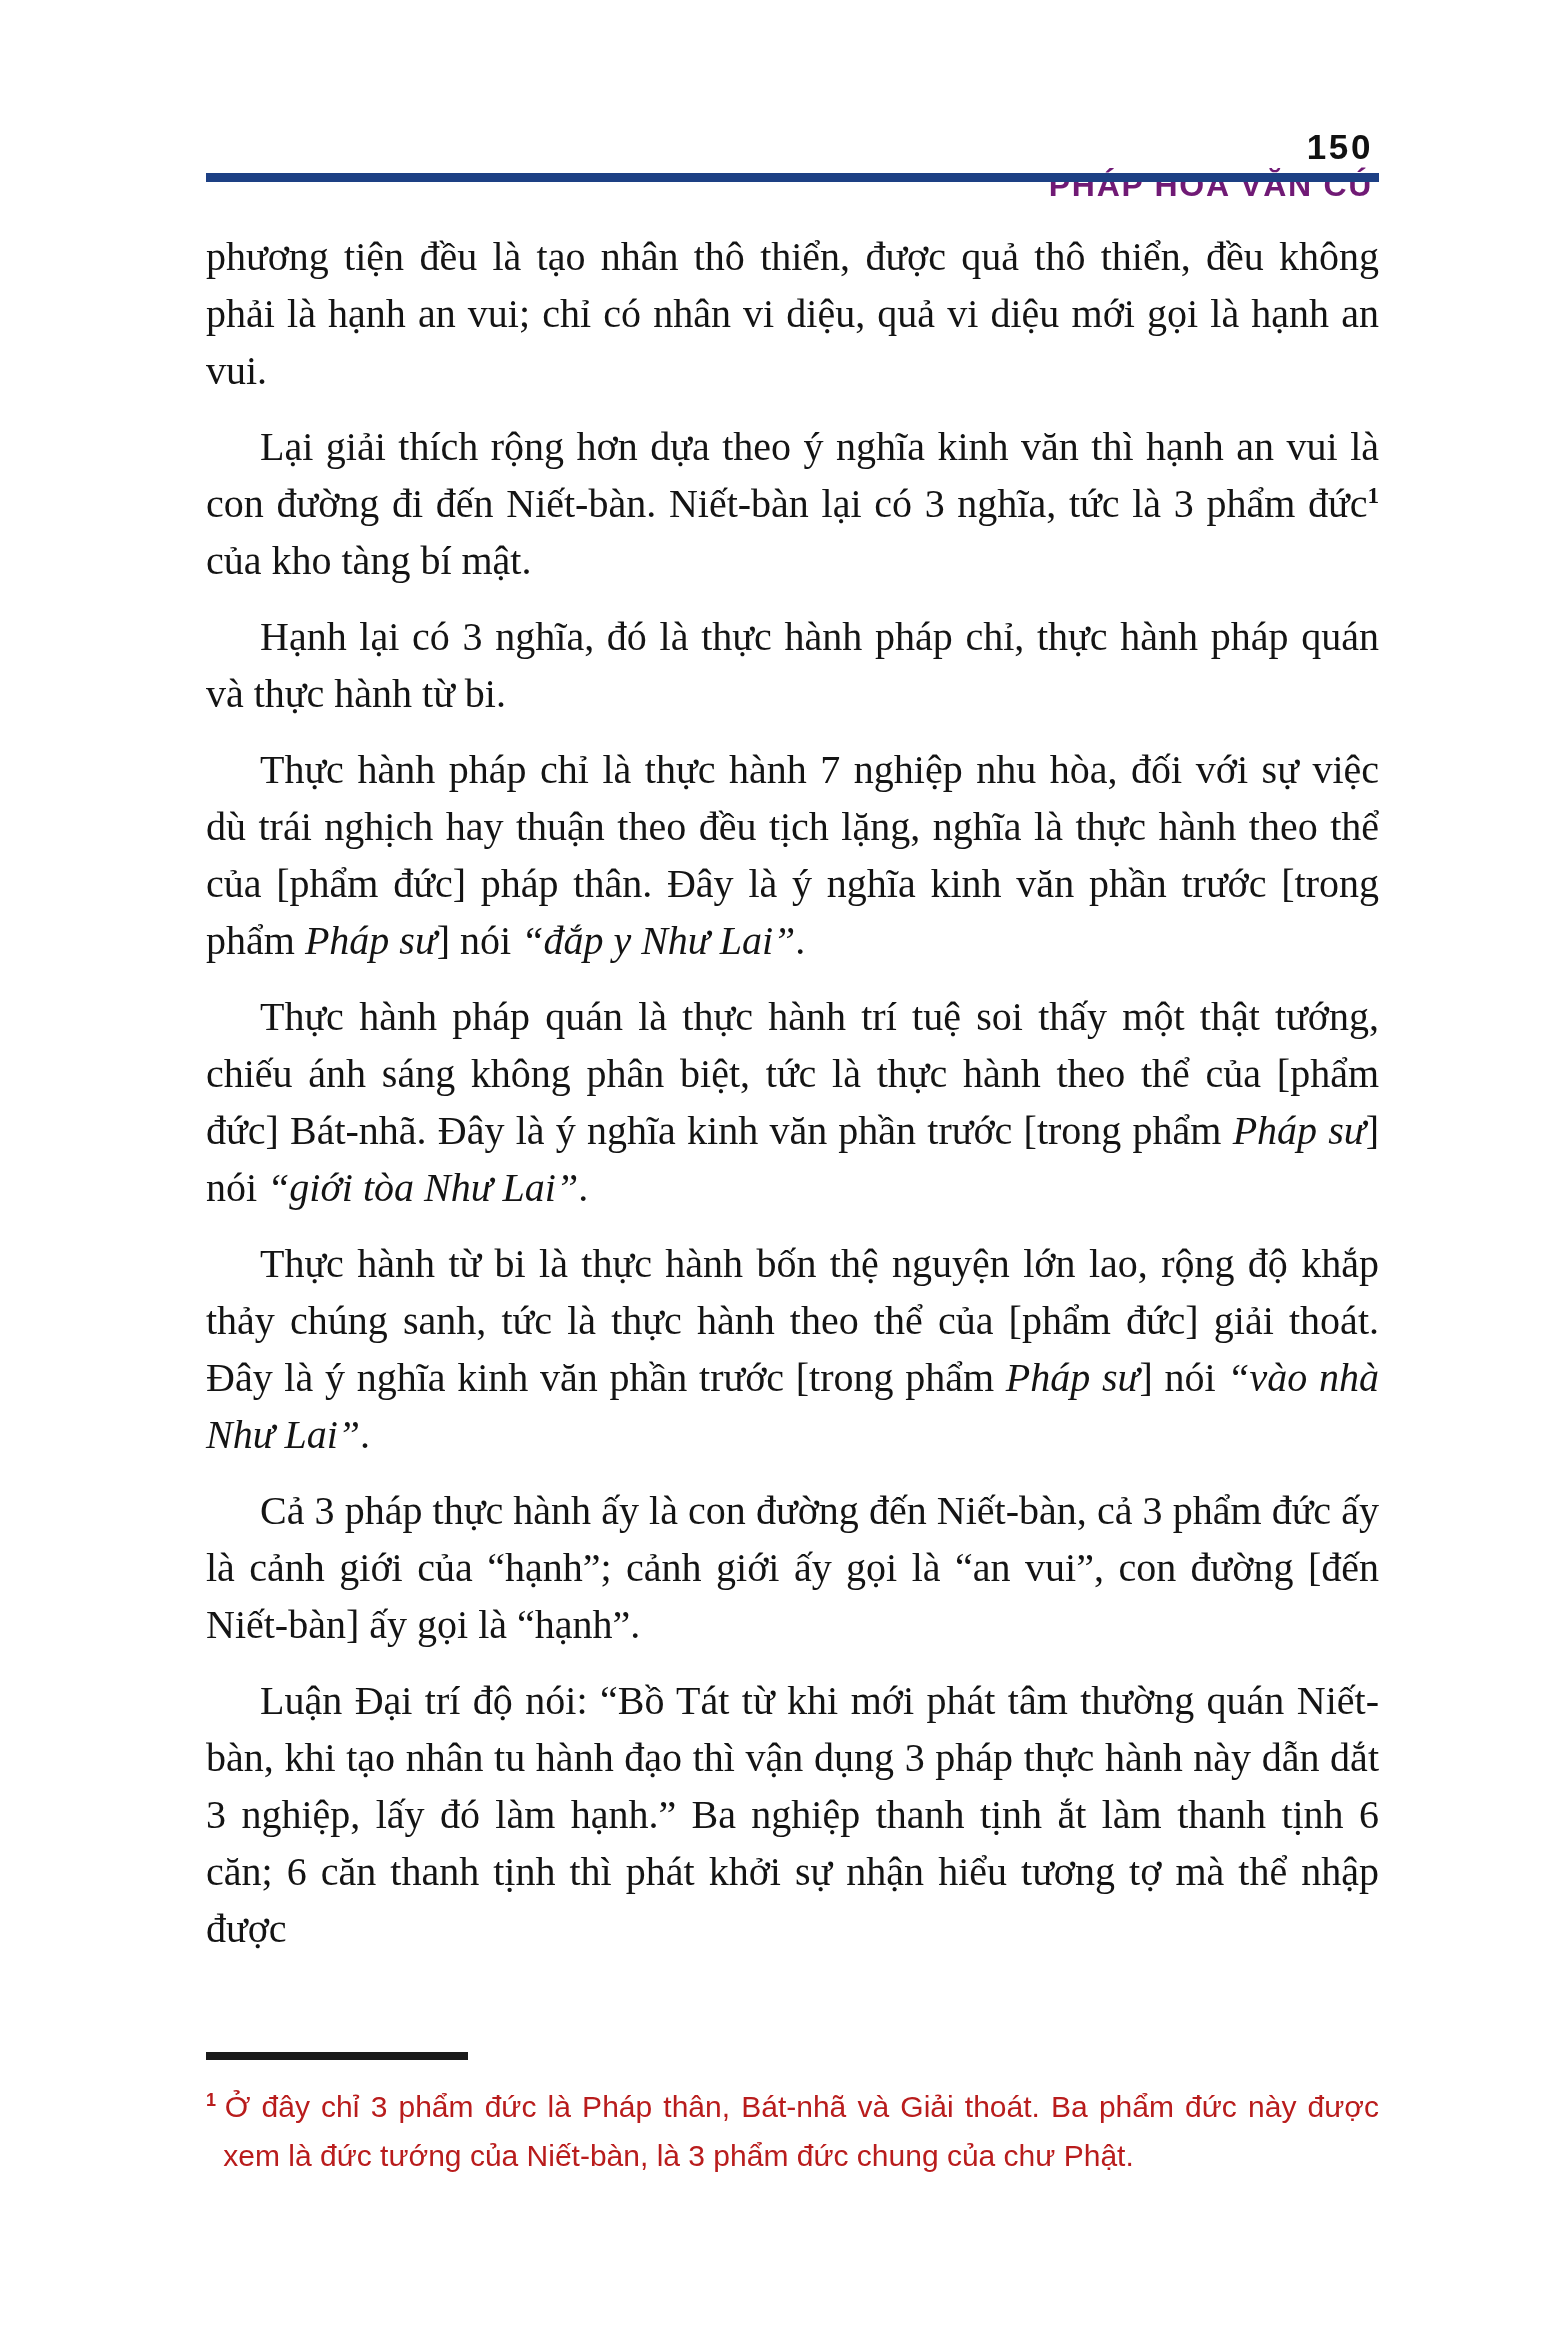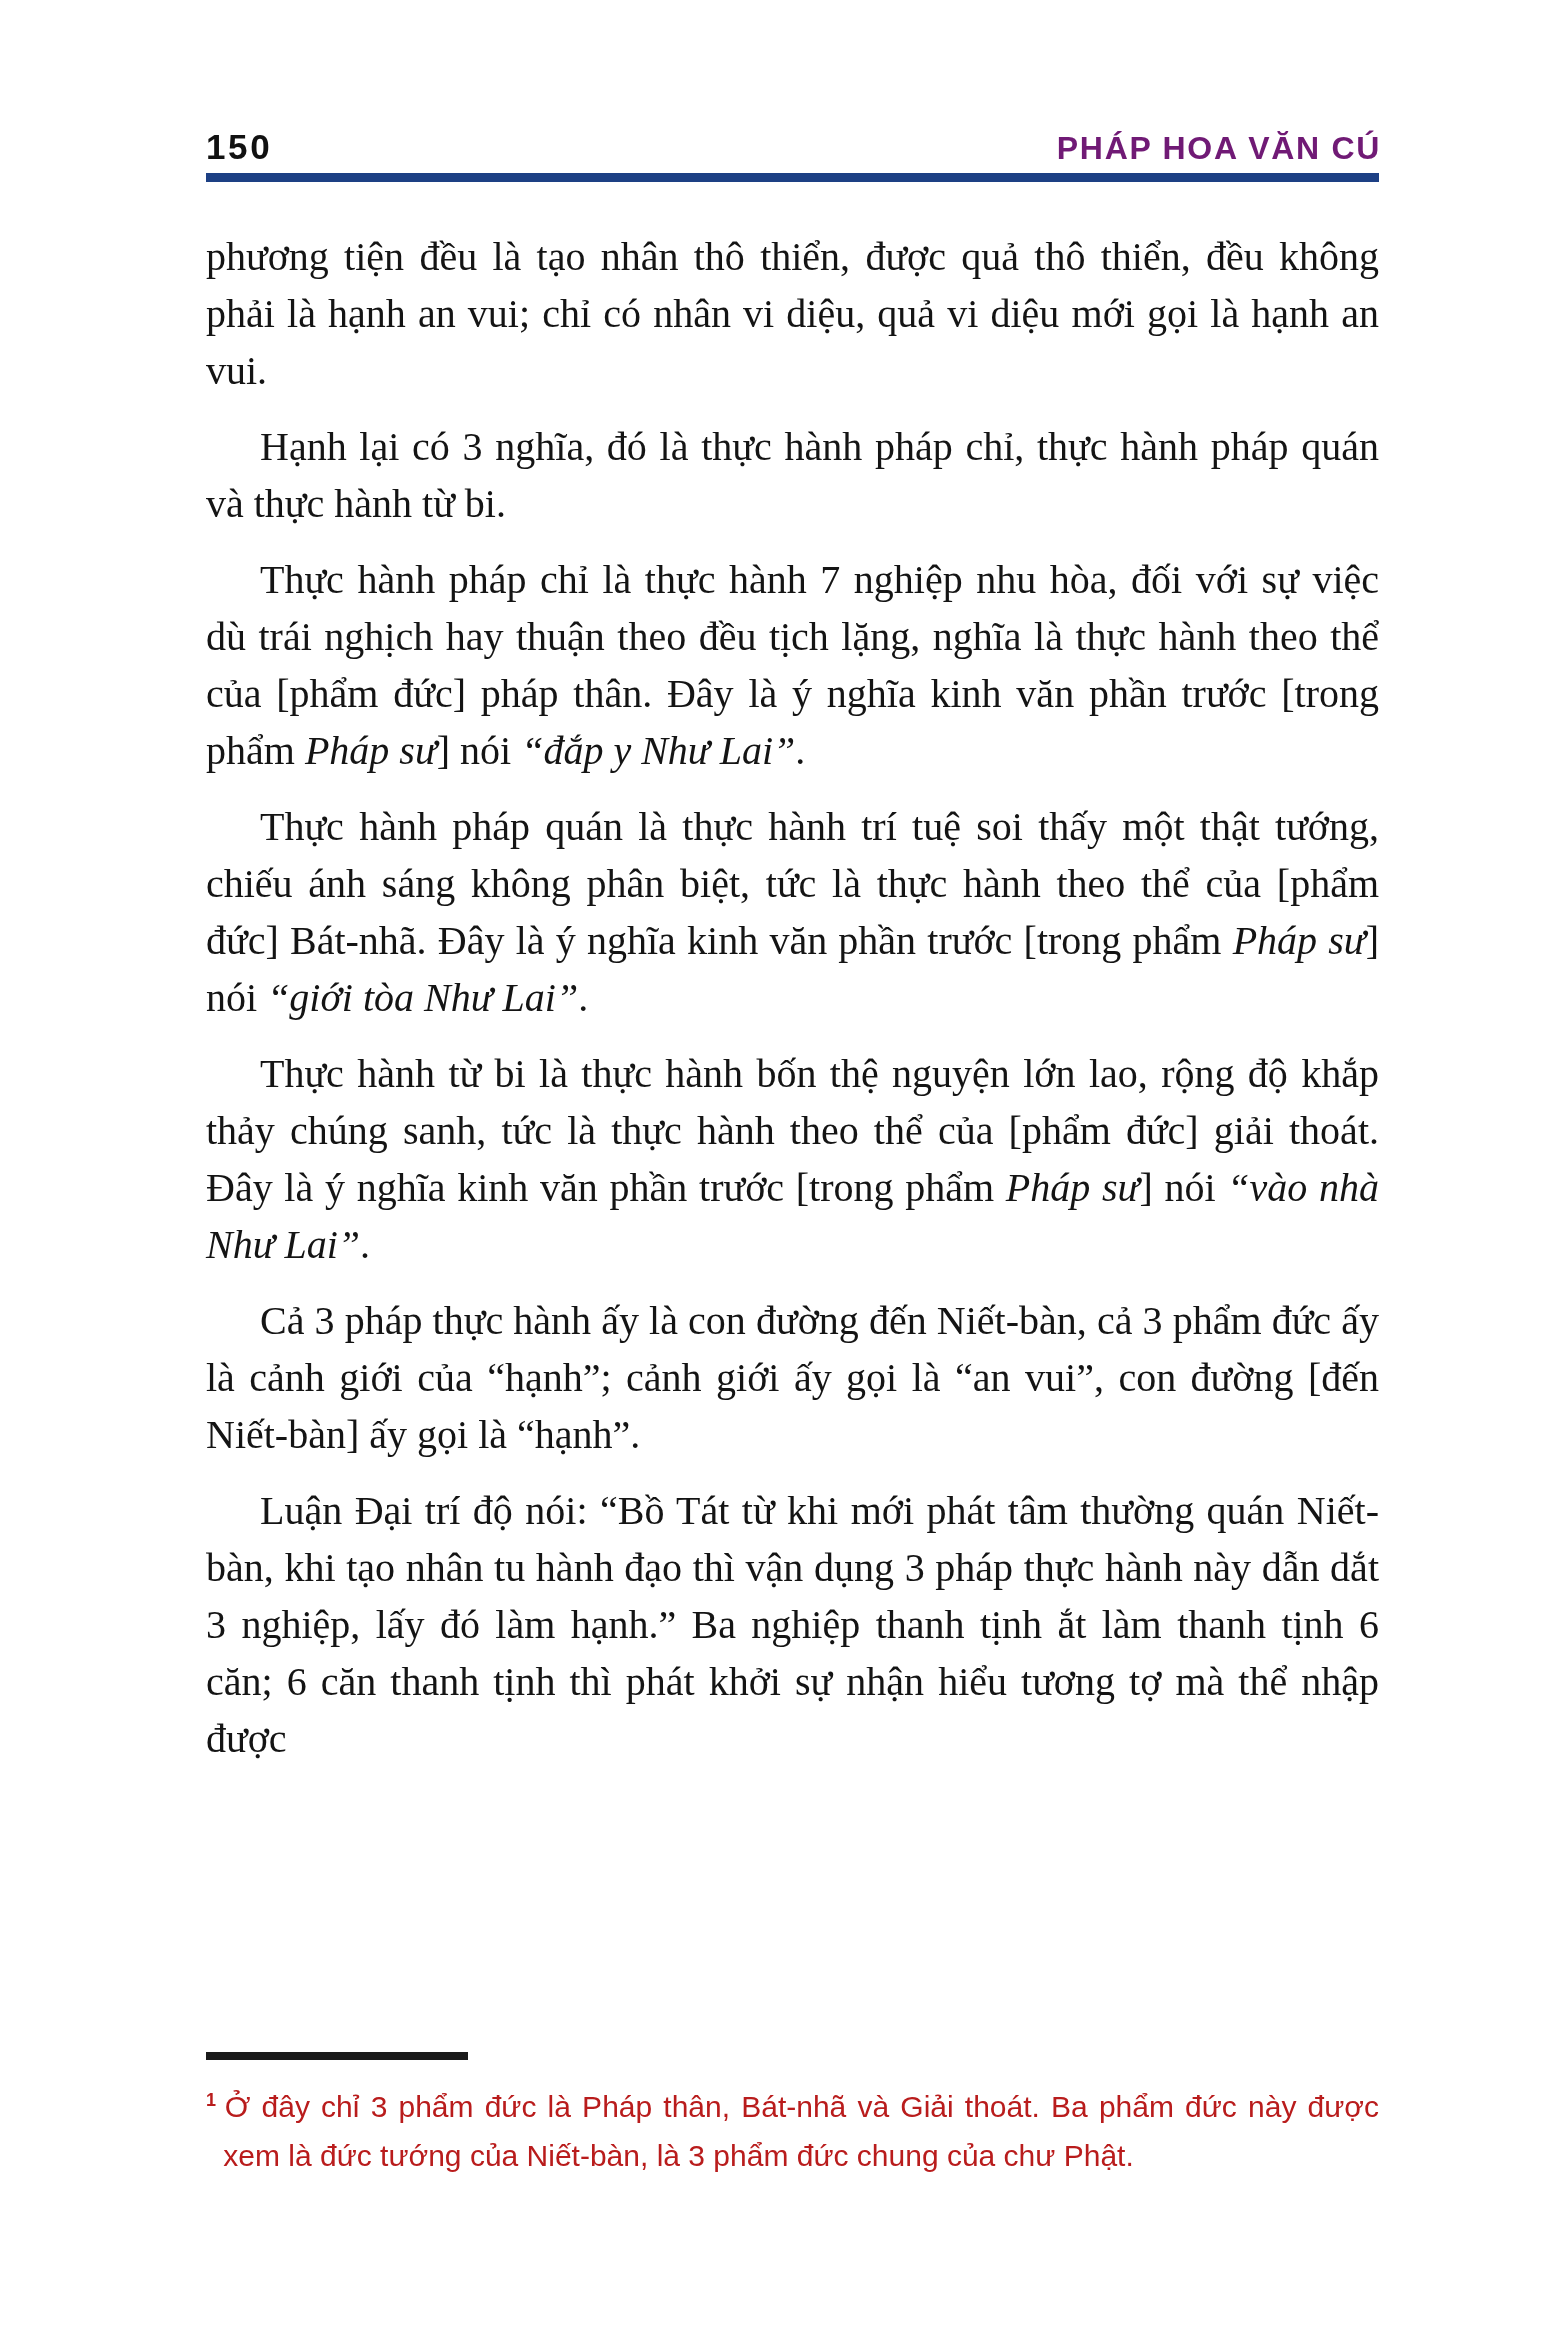--- a/index.html
+++ b/index.html
@@ -10,26 +10,27 @@
     height: 2342px;
     margin: 0 auto;
     background: #ffffff;
     overflow: hidden;
     font-family: "Liberation Serif", serif;
   }
   .page-header {
     position: absolute;
     top: 127px;
     left: 206px;
-    right: 180px;
+    right: 188px;
     display: flex;
     justify-content: space-between;
     align-items: flex-end;
     font-family: "Liberation Sans", sans-serif;
     font-weight: bold;
+    flex-direction: column;
   }
   .page-number {
     font-size: 35px;
     letter-spacing: 2.6px;
     color: #111111;
   }
   .running-title {
     font-size: 32px;
     letter-spacing: 1.7px;
     color: #9c4a28;
@@ -97,20 +98,21 @@
 
   <header class="page-header">
     <span class="page-number">150</span>
     <span class="running-title" style="color: #701a75;">PHÁP HOA VĂN CÚ</span>
   </header>
 
   <div class="header-rule" style="background: rgb(29, 64, 132);"></div>
 
   <main class="body-text" style="color: rgb(20, 20, 20);">
       <p class="para"><span>phương tiện đều là tạo nhân thô thiển, được quả thô thiển, đều không phải là hạnh an vui; chỉ có nhân vi diệu, quả vi diệu mới gọi là hạnh an vui.</span></p>
+      <p class="para indent"><span>Lại giải thích rộng hơn dựa theo ý nghĩa kinh văn thì hạnh an vui là con đường đi đến Niết-bàn. Niết-bàn lại có 3 nghĩa, tức là 3 phẩm đức</span><sup class="fn-ref">1</sup><span> của kho tàng bí mật.</span></p>
       <p class="para indent"><span>Hạnh lại có 3 nghĩa, đó là thực hành pháp chỉ, thực hành pháp quán và thực hành từ bi.</span></p>
       <p class="para indent"><span>Thực hành pháp chỉ là thực hành 7 nghiệp nhu hòa, đối với sự việc dù trái nghịch hay thuận theo đều tịch lặng, nghĩa là thực hành theo thể của [phẩm đức] pháp thân. Đây là ý nghĩa kinh văn phần trước [trong phẩm </span><em>Pháp sư</em><span>] nói </span><em>“đắp y Như Lai”</em><span>.</span></p>
       <p class="para indent"><span>Thực hành pháp quán là thực hành trí tuệ soi thấy một thật tướng, chiếu ánh sáng không phân biệt, tức là thực hành theo thể của [phẩm đức] Bát-nhã. Đây là ý nghĩa kinh văn phần trước [trong phẩm </span><em>Pháp sư</em><span>] nói </span><em>“giới tòa Như Lai”</em><span>.</span></p>
       <p class="para indent"><span>Thực hành từ bi là thực hành bốn thệ nguyện lớn lao, rộng độ khắp thảy chúng sanh, tức là thực hành theo thể của [phẩm đức] giải thoát. Đây là ý nghĩa kinh văn phần trước [trong phẩm </span><em>Pháp sư</em><span>] nói </span><em>“vào nhà Như Lai”</em><span>.</span></p>
       <p class="para indent"><span>Cả 3 pháp thực hành ấy là con đường đến Niết-bàn, cả 3 phẩm đức ấy là cảnh giới của “hạnh”; cảnh giới ấy gọi là “an vui”, con đường [đến Niết-bàn] ấy gọi là “hạnh”.</span></p>
       <p class="para indent"><span>Luận Đại trí độ nói: “Bồ Tát từ khi mới phát tâm thường quán Niết-bàn, khi tạo nhân tu hành đạo thì vận dụng 3 pháp thực hành này dẫn dắt 3 nghiệp, lấy đó làm hạnh.” Ba nghiệp thanh tịnh ắt làm thanh tịnh 6 căn; 6 căn thanh tịnh thì phát khởi sự nhận hiểu tương tợ mà thể nhập được</span></p>
     </main>
 
   <footer class="footnote">
     <div class="footnote-rule" style="background: rgb(26, 26, 26);"></div>

